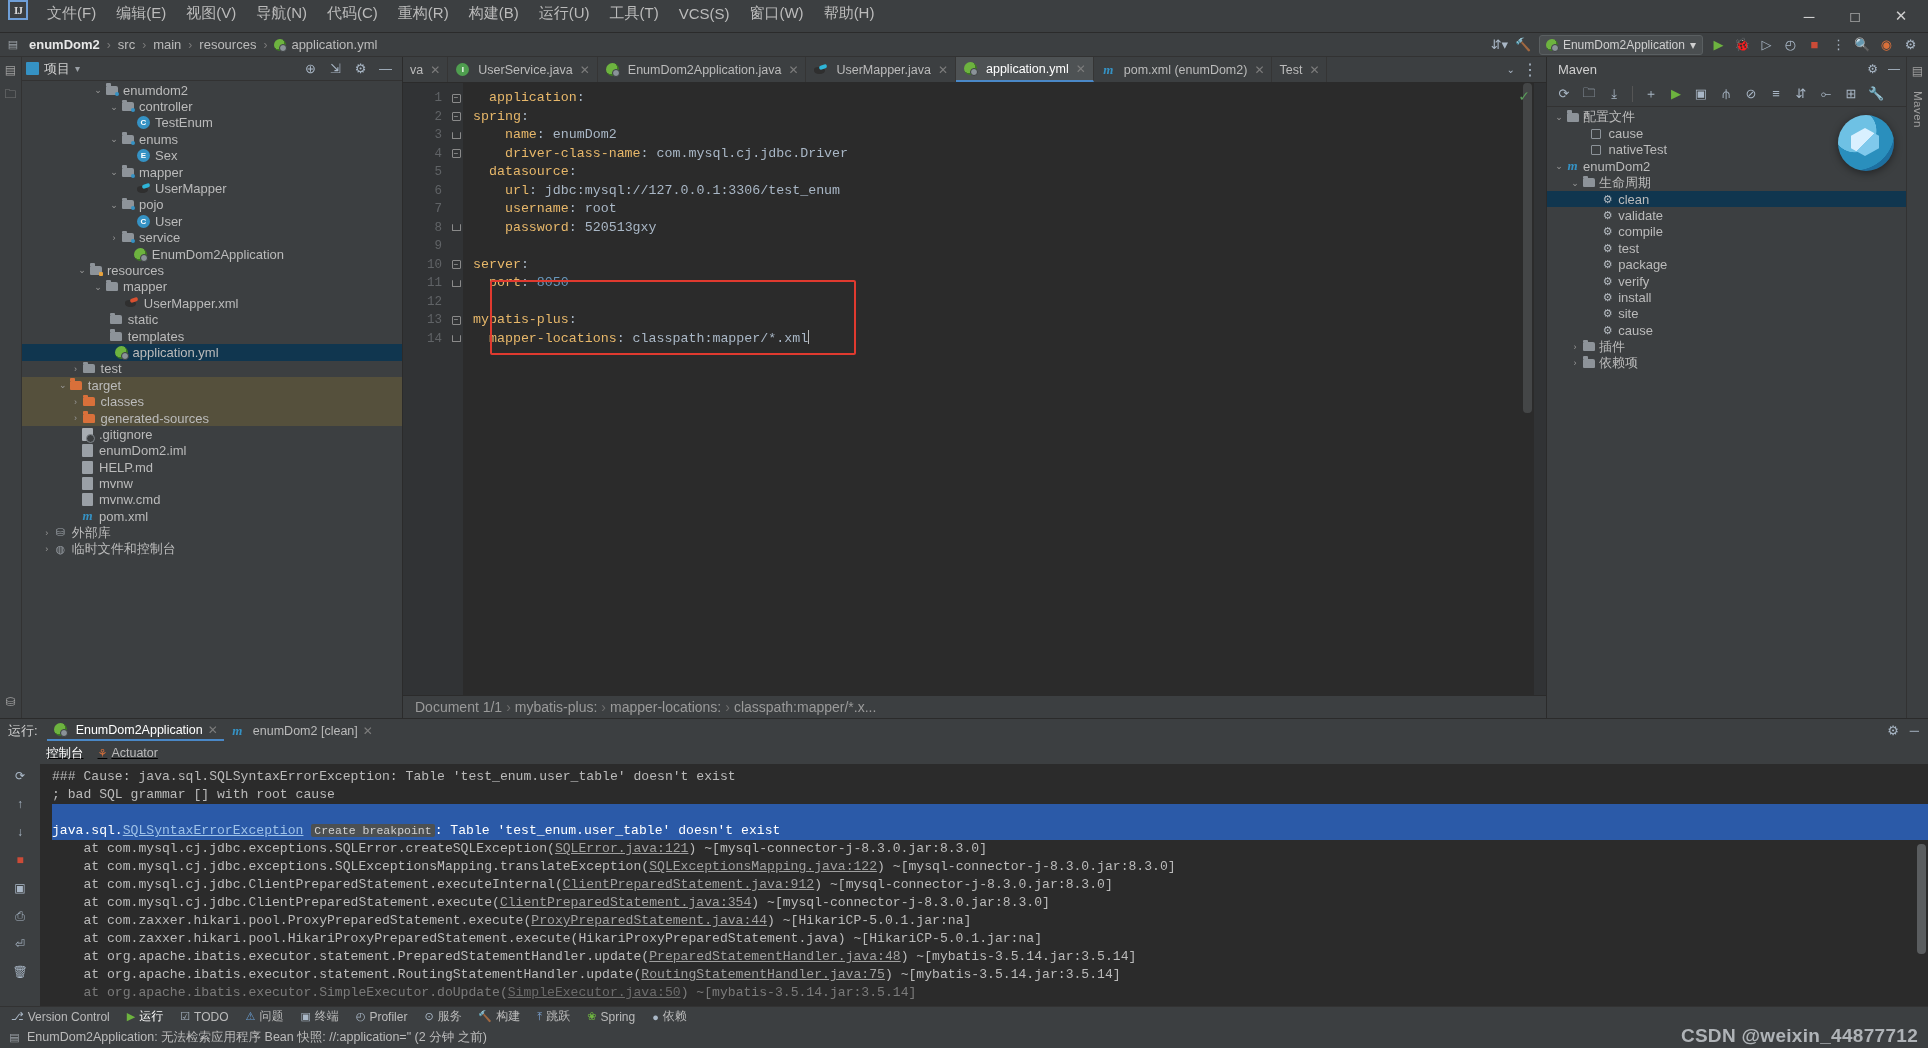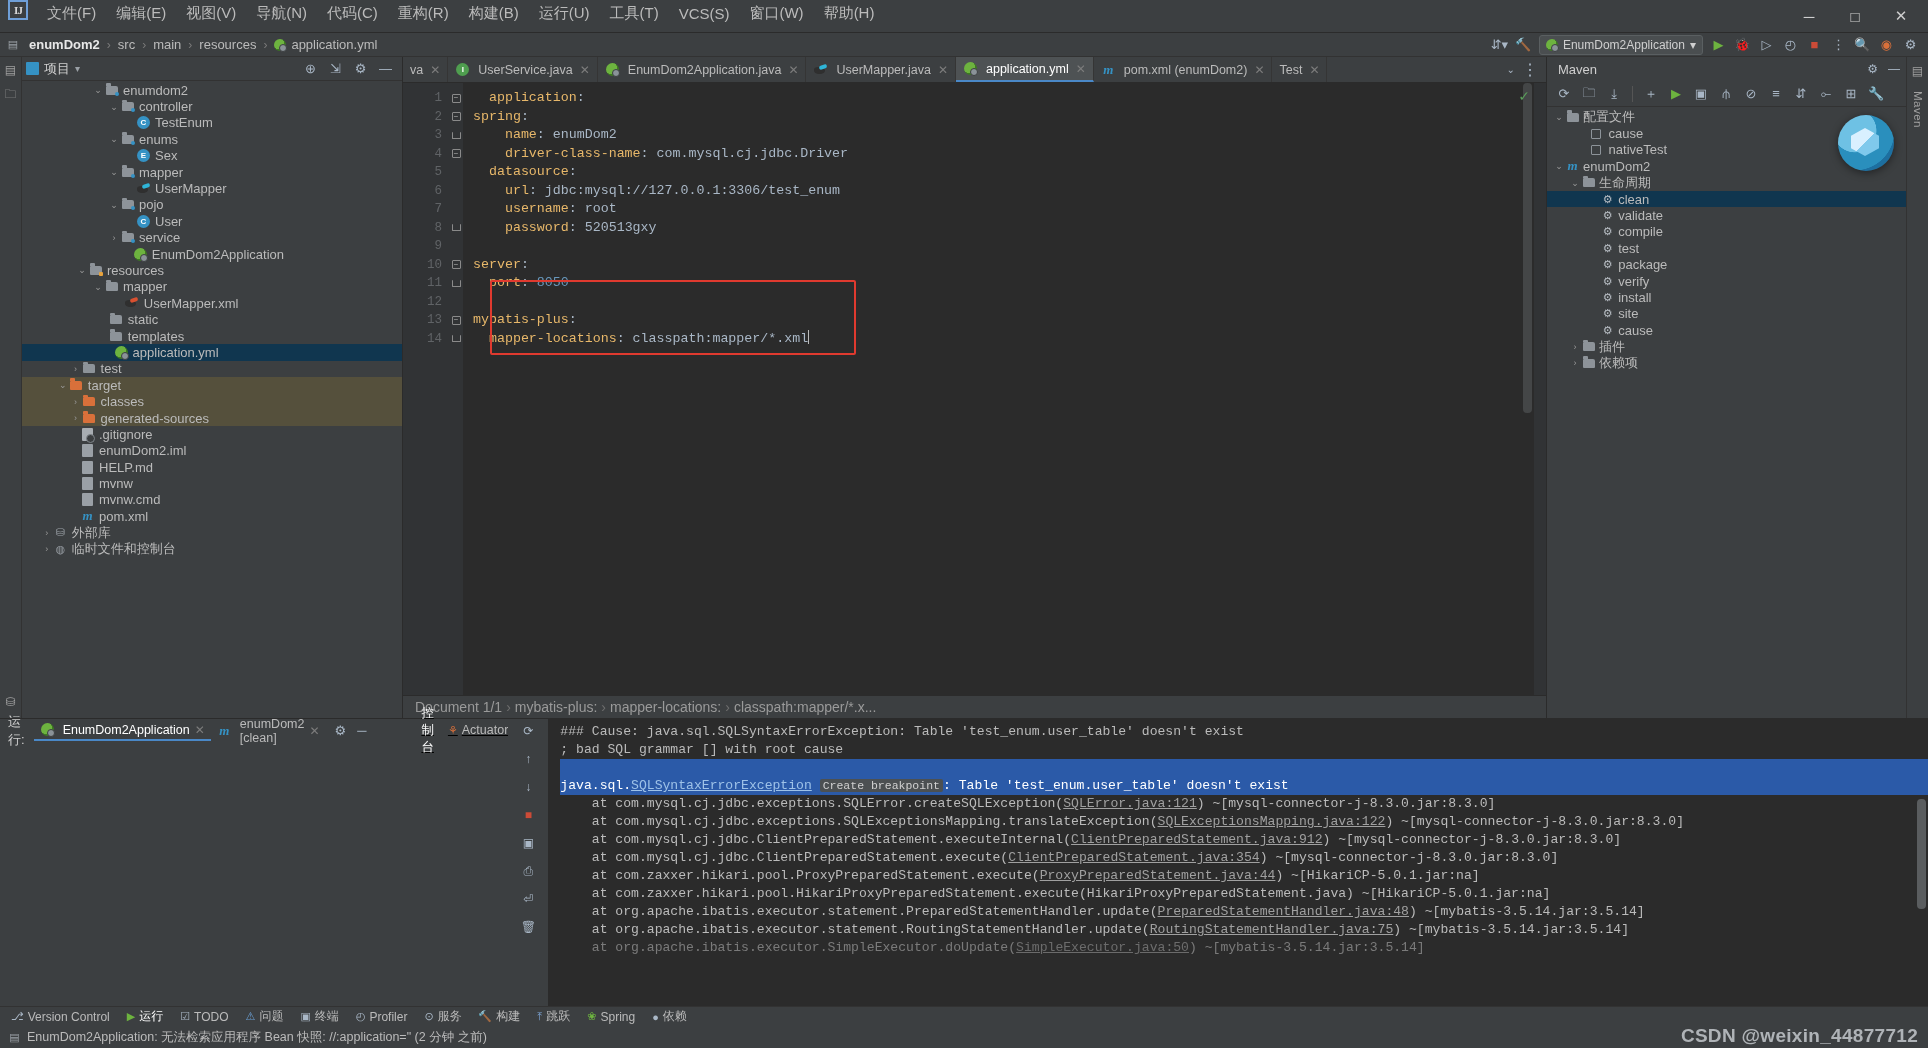--- a/index.html
+++ b/index.html
@@ -199,21 +199,21 @@
     background:radial-gradient(circle at 30% 28%, #6ec1e4 0 38%, #2a8fbd 39% 70%, #1d6fa0 71% 100%);
     box-shadow:0 2px 8px rgba(0,0,0,.45);
   }
   .blob::after{
     content:""; position:absolute; left:13px; top:13px; width:28px;height:28px;
     background:linear-gradient(135deg,#d9f0ff 0 50%,#7fc9ec 51% 100%);
     clip-path:polygon(50% 0,100% 28%,100% 72%,50% 100%,0 72%,0 28%);
   }
 
   
-  .runpanel { flex:0 0 288px; display:flex; flex-direction:row; background:#3c3f41;
+  .runpanel { flex:0 0 288px; display:flex; flex-direction:column; background:#3c3f41;
     border-top:1px solid #2b2b2b; }
   .runhead { height:23px;flex:0 0 23px;display:flex;align-items:center;padding-left:8px;gap:9px;}
   .runhead .lbl2{color:#cfcfcf;font-size:13px;}
   .rtab{display:flex;align-items:center;gap:5px;color:#bbbbbb;font-size:12.5px;padding:0 6px;height:21px;}
   .rtab.active{border-bottom:2px solid #4a88c7;color:#ffffff;}
   .rtab .x{color:#7d7d7d;font-size:12px;}
   .runhead-right{margin-left:auto;display:flex;gap:11px;padding-right:9px;color:#a9b7c6;font-size:13px;}
   .subtabs{height:22px;flex:0 0 22px;display:flex;align-items:center;gap:14px;padding-left:46px;text-decoration:underline;}
   .stab{color:#bbbbbb;font-size:12.5px;display:flex;align-items:center;gap:4px;}
   .stab.active{color:#ffffff;}

